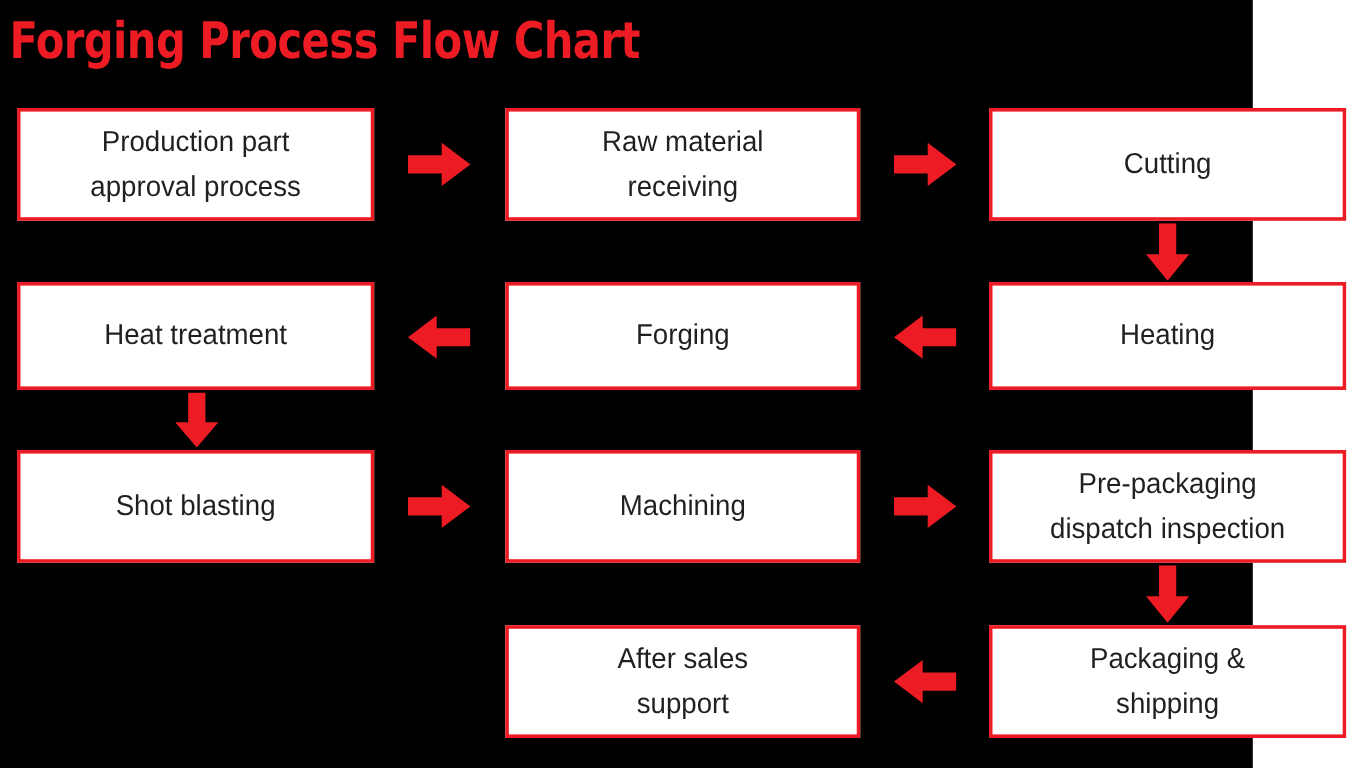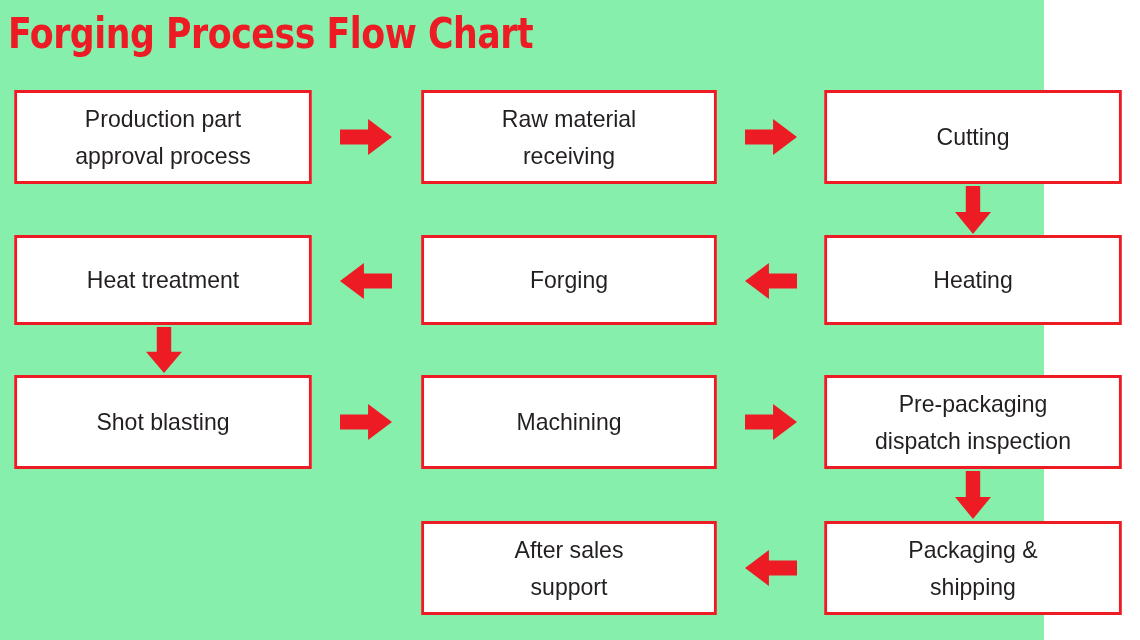--- a/index.html
+++ b/index.html
@@ -10,21 +10,21 @@
   body {
     width: 1140px;
     height: 640px;
     font-family: "Liberation Sans", sans-serif;
     overflow: hidden;
   }
   #canvas {
     position: relative;
     width: 1044px;
     height: 640px;
-    background: #86efac;
+    background: #000000;
     text-decoration: underline;
   }
 
   
   .chart-title {
     position: absolute;
     left: 8px;
     top: 12px;
     font-family: "Liberation Sans Narrow", "DejaVu Sans Condensed", "Liberation Sans", sans-serif;
     font-size: 42px;

